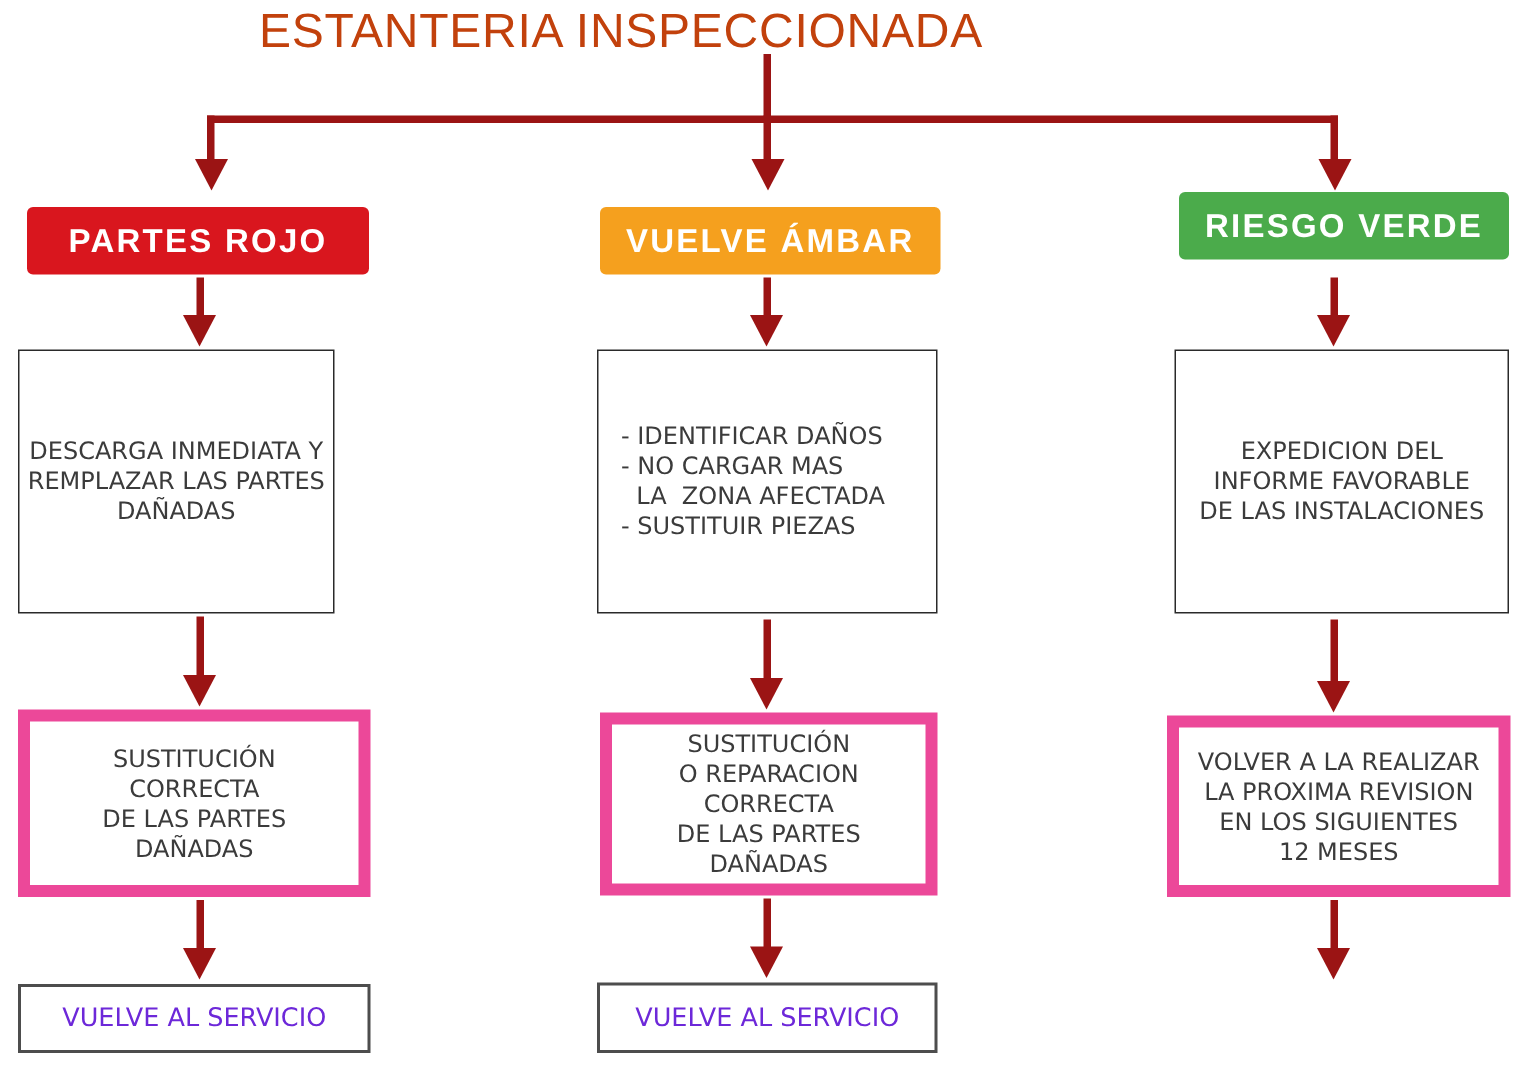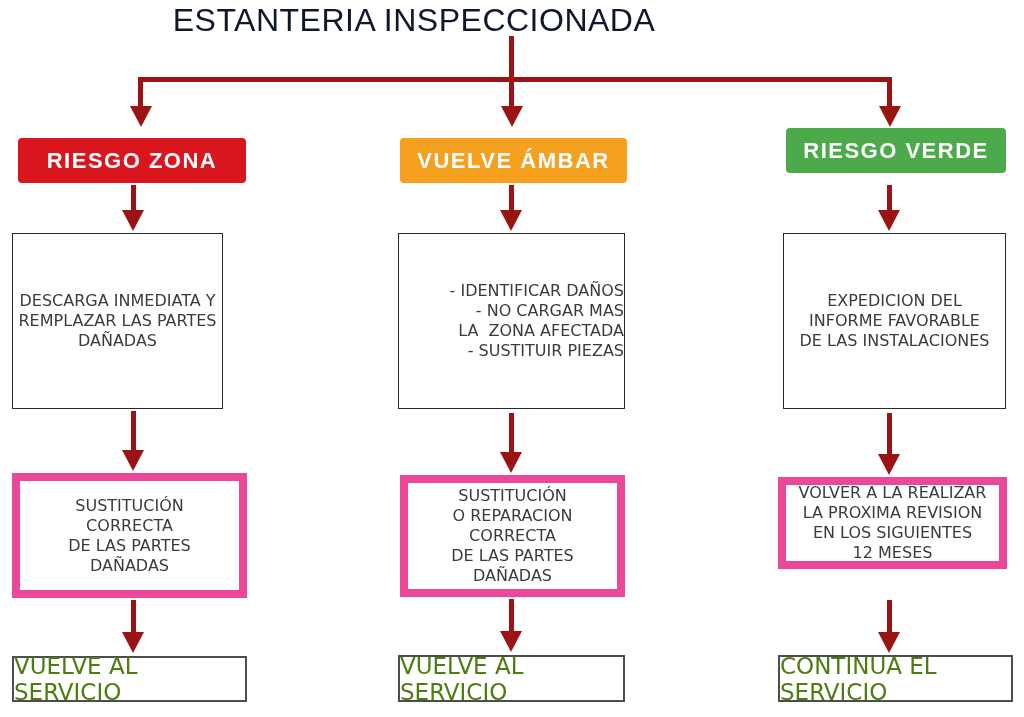--- a/index.html
+++ b/index.html
@@ -14,21 +14,21 @@
     overflow: hidden;
   }
   .title {
     position: absolute;
     top: 2px; left: 0;
     width: 828px;
     text-align: center;
     font-size: 32px;
     font-weight: 500;
     letter-spacing: 0.5px;
-    color: #0f172a;
+    color: #c2410c;
     font-family: "Liberation Sans", "DejaVu Sans", sans-serif;
   }
   
   .shaft { position: absolute; width: 5px; background: #9b1414; }
   .hbar  { position: absolute; height: 5px; background: #9b1414; }
   .ahead {
     position: absolute; width: 0; height: 0;
     border-left: 11px solid transparent;
     border-right: 11px solid transparent;
     border-top: 21px solid #9b1414;
@@ -50,50 +50,50 @@
     position: absolute;
     background: #ffffff;
     border: 8px solid #ec4899;
     display: flex; flex-direction: column; justify-content: center;
     text-align: center;
     font-size: 16px;
     line-height: 20px;
     white-space: pre-line;
     color: #3b3b3b;
   }
-  .pbox.left-align { text-align: right; padding-left: 15px; }
+  .pbox.left-align { text-align: left; padding-left: 15px; }
   .pbox.thin { border-width: 1.5px; border-color: #2a2a2a; }
   .obox {
     position: absolute;
     background: #ffffff;
     border: 2px solid #4d4d4d;
     display: flex; align-items: center; justify-content: center;
-    font-size: 23px;
-    color: #4d7c0f;
+    font-size: 17px;
+    color: #6d28d9;
   }
 </style>
 </head>
 <body>
 
 <div class="canvas">
 
   <div class="title">ESTANTERIA INSPECCIONADA</div>
 
   <div class="shaft" style="left:509px; top:36px; height:42px;"></div>
 
   <div class="hbar" style="left:138px; top:77px; width:754px;"></div>
 
   <div class="shaft" style="left:138px; top:77px; height:30px;"></div>
   <div class="ahead" style="left:130px; top:106px;"></div>
   <div class="shaft" style="left:509px; top:77px; height:30px;"></div>
   <div class="ahead" style="left:501px; top:106px;"></div>
   <div class="shaft" style="left:887px; top:77px; height:30px;"></div>
   <div class="ahead" style="left:879px; top:106px;"></div>
 
-  <div class="chip" style="left: 18px; top: 138px; width: 228px; background: rgb(217, 22, 30);">RIESGO ZONA</div>
+  <div class="chip" style="left: 18px; top: 138px; width: 228px; background: rgb(217, 22, 30);">PARTES ROJO</div>
   <div class="chip" style="left: 400px; top: 138px; width: 227px; background: rgb(245, 160, 30);">VUELVE ÁMBAR</div>
   <div class="chip" style="left: 786px; top: 128px; width: 220px; background: rgb(75, 171, 75);">RIESGO VERDE</div>
 
   <div class="shaft" style="left:131px; top:185px; height:26px;"></div>
   <div class="ahead" style="left:122px; top:210px;"></div>
   <div class="shaft" style="left:509px; top:185px; height:26px;"></div>
   <div class="ahead" style="left:500px; top:210px;"></div>
   <div class="shaft" style="left:887px; top:185px; height:26px;"></div>
   <div class="ahead" style="left:878px; top:210px;"></div>
 
@@ -117,29 +117,28 @@
 
   <div class="pbox" style="left:12px; top:473px; width:235px; height:125px;">SUSTITUCIÓN
 CORRECTA
 DE LAS PARTES
 DAÑADAS</div>
   <div class="pbox" style="left:400px; top:475px; width:225px; height:122px;">SUSTITUCIÓN
 O REPARACION
 CORRECTA
 DE LAS PARTES
 DAÑADAS</div>
-  <div class="pbox" style="left:778px; top:477px; width:229px; height:92px;">VOLVER A LA REALIZAR
+  <div class="pbox" style="left:778px; top:477px; width:229px; height:121px;">VOLVER A LA REALIZAR
 LA PROXIMA REVISION
 EN LOS SIGUIENTES
 12 MESES</div>
 
   <div class="shaft" style="left:131px; top:600px; height:33px;"></div>
   <div class="ahead" style="left:122px; top:632px;"></div>
   <div class="shaft" style="left:509px; top:599px; height:33px;"></div>
   <div class="ahead" style="left:500px; top:631px;"></div>
   <div class="shaft" style="left:887px; top:600px; height:33px;"></div>
   <div class="ahead" style="left:878px; top:632px;"></div>
 
   <div class="obox" style="left:12px; top:656px; width:235px; height:46px;">VUELVE AL SERVICIO</div>
   <div class="obox" style="left:398px; top:655px; width:227px; height:47px;">VUELVE AL SERVICIO</div>
-  <div class="obox" style="left:778px; top:655px; width:235px; height:47px;">CONTINUA EL SERVICIO</div>
 
 </div>
 
 </body></html>

